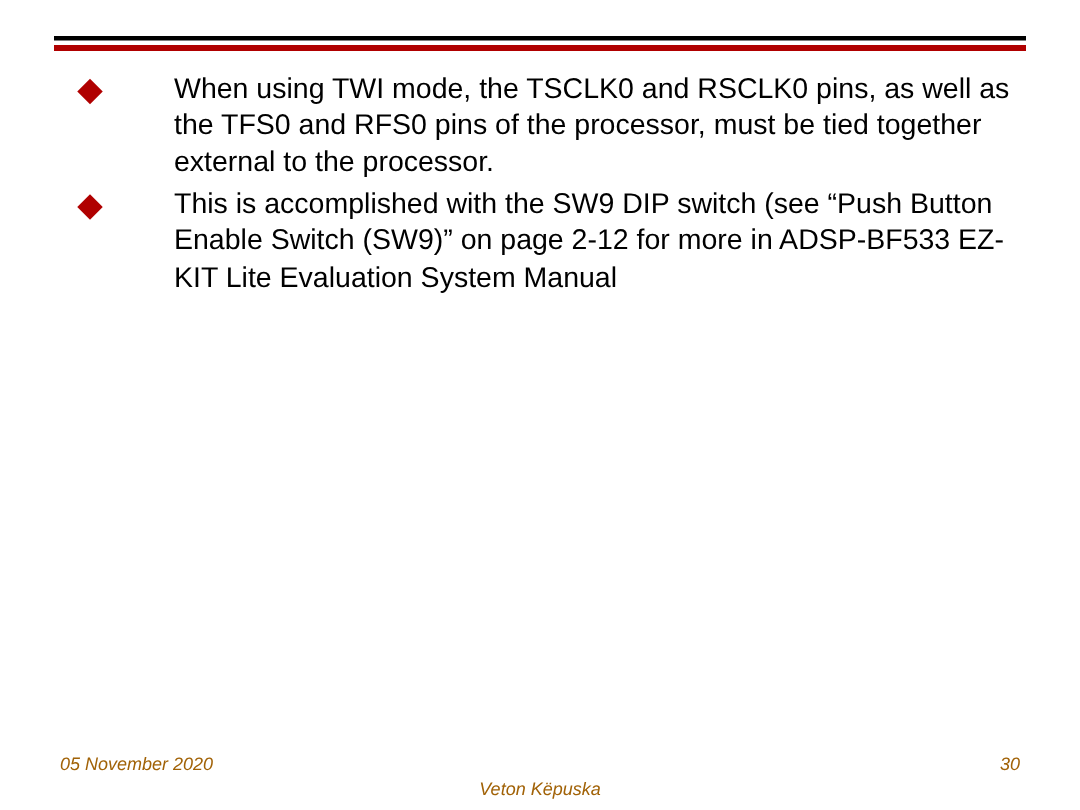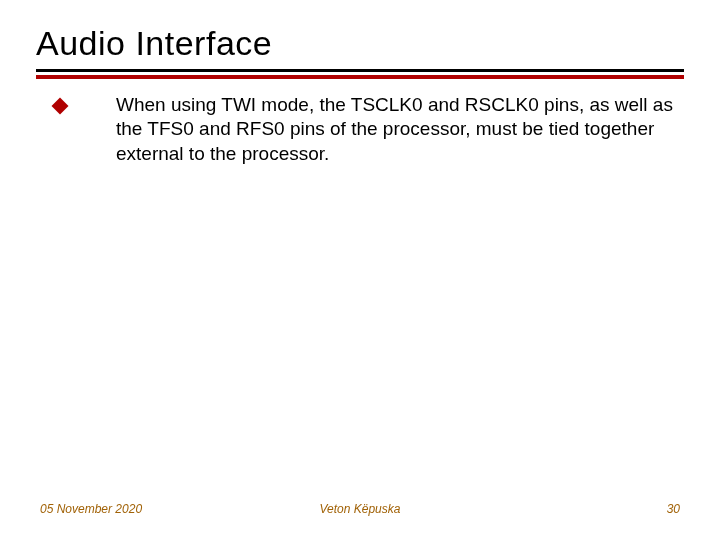--- a/index.html
+++ b/index.html
@@ -6,32 +6,35 @@
   html, body { width: 720px; height: 540px; background: #fff; font-family: Verdana, Geneva, sans-serif; }
   .slide { width: 720px; height: 540px; position: relative; padding: 24px 36px 0 36px; }
   .title { font-size: 34px; color: #000; font-weight: 400; letter-spacing: 0.5px; margin-bottom: 6px; }
   .rule { height: 6px; width: 100%; border-top: 3px solid #000; position: relative; }
   .rule::after { content: ""; display: block; position: absolute; left: 0; top: 3px; width: 100%; height: 4px; background: #b00000; }
   .content { padding: 18px 8px 0 18px; }
   .bullet-row { display: flex; align-items: flex-start; margin-bottom: 4px; justify-content: space-between; }
   .diamond { flex: 0 0 auto; width: 12px; height: 12px; background: #b00000; transform: rotate(45deg); margin-top: 7px; margin-right: 14px; }
   .bullet-text { font-size: 19px; line-height: 1.28; color: #000; max-width: 560px; }
   .footer { position: absolute; left: 0; bottom: 24px; width: 100%; display: flex; justify-content: space-between; padding: 0 40px; font-size: 12px; color: #a16207; font-style: italic; }
-  .footer-center { position: absolute; left: 50%; transform: translateX(-50%); }
+  .footer-center { position: absolute; left: 50%; transform: translateX(-50%); margin-top: 17px; }
 </style>
 </head>
 <body>
 
 <div class="slide">
-  <h1 class="title">Audio Interface</h1>
   <div class="rule"></div>
   <div class="content">
     <div class="bullet-row">
       <div class="diamond"></div>
       <div class="bullet-text">When using TWI mode, the TSCLK0 and RSCLK0 pins, as well as the TFS0 and RFS0 pins of the processor, must be tied together external to the processor.</div>
+    </div>
+    <div class="bullet-row">
+      <div class="diamond"></div>
+      <div class="bullet-text">This is accomplished with the SW9 DIP switch (see “Push Button Enable Switch (SW9)” on page 2-12 for more in ADSP-BF533 EZ-KIT Lite Evaluation System Manual</div>
     </div>
   </div>
   <div class="footer">
     <span>05 November 2020</span>
     <span class="footer-center">Veton Këpuska</span>
     <span>30</span>
   </div>
 </div>
 
 </body></html>

